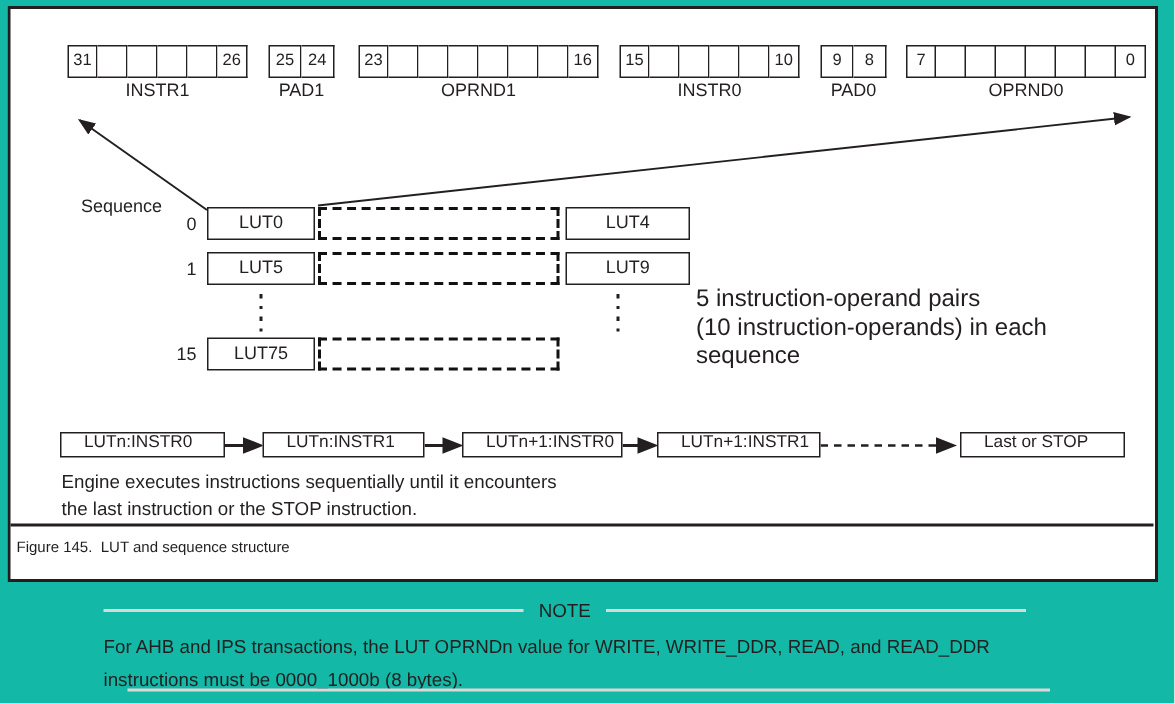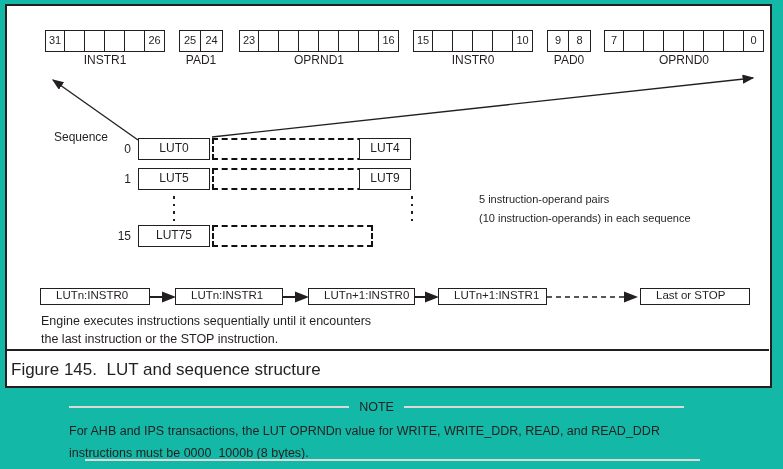--- a/index.html
+++ b/index.html
@@ -28,37 +28,37 @@
 
   
   .seq-label { position:absolute; left:47px; top:124px; font-size:12px; }
   .seq-row { position:absolute; left:0; height:22px; width:762px; }
   .seq-index { position:absolute; left:90px; width:34px; text-align:right; font-size:12px; line-height:22px; }
   .lut-box {
     position:absolute; height:22px; border:1.5px solid #231f20; background:#fff;
     font-size:12px; line-height:19px; text-align:center;
   }
   .lut-left  { left:131px; width:72px; }
-  .lut-right { left:352px; width:52px; }
+  .lut-right { left:370px; width:83px; }
   .lut-dashed { position:absolute; left:205px; width:161px; height:22px; border:2.5px dashed #111; background:#fff; }
   .dots-col { position:absolute; top:190px; width:4px; display:flex; flex-direction:column; gap:5px; align-items:center; }
   .dot { width:2.5px; height:2.5px; background:#231f20; border-radius:0; }
-  .seq-note { position:absolute; left:472px; top:184px; font-size:11px; line-height:19px; }
+  .seq-note { position:absolute; left:457px; top:184px; font-size:16px; line-height:19px; }
 
   
   .flow-box {
     position:absolute; top:282px; height:17px; border:1.5px solid #231f20; background:#fff;
     font-size:11.5px; line-height:13px; padding-left:15px;
   }
   .flow-arrow { position:absolute; top:284px; pointer-events:none; }
   .flow-desc { position:absolute; left:34px; top:306px; font-size:12.5px; line-height:18px; }
 
   
   .caption-rule { position:absolute; left:0; top:343px; width:762px; height:2px; background:#231f20; }
-  .caption { position:absolute; left:4px; top:354px; font-size:17px; white-space:pre; }
+  .caption { position:absolute; left:4px; top:354px; font-size:10px; white-space:pre; }
 
   
   .note { position:absolute; left:69px; top:400px; width:615px; }
   .note-head { display:flex; align-items:center; }
   .note-rule { flex:1; height:2px; background:#d9d9d9; }
   .note-title { margin:0 10px; font-size:12.5px; }
   .note-body { margin-top:6px; font-size:12.5px; line-height:22px; }
   .note-bottom-rule { position:absolute; left:85px; top:459px; width:615px; height:2px; background:#d9d9d9; }
 </style>
 </head>

